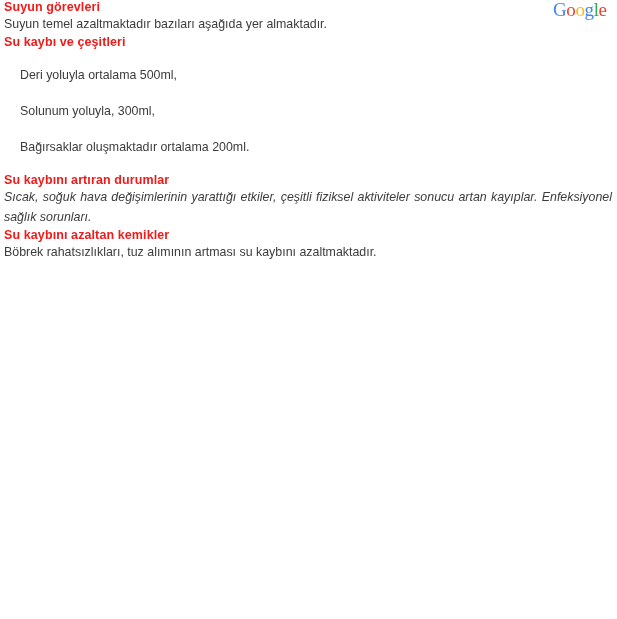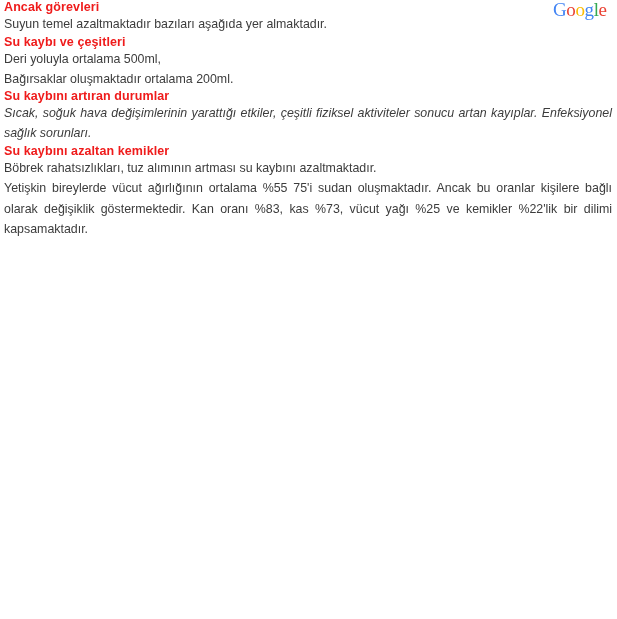--- a/index.html
+++ b/index.html
@@ -40,21 +40,21 @@
     line-height: 20.5px;
     color: #3c3c3c;
     margin: 0;
     padding: 0;
     text-align: justify;
   }
   p.list-line {
     font-size: 12.4px;
     line-height: 20px;
     color: #3c3c3c;
-    margin: 0;
+    margin: 16px;
     padding: 0;
     text-align: left;
   }
   
   .blk-h1 { margin-top: 7px; }
   .blk-intro { margin-top: 28px; }
   .blk-main { margin-top: 24px; }
   .blk-h2 { margin-top: 31px; }
   .blk-li1 { margin-top: 27px; }
   .blk-li  { margin-top: 25px; }
@@ -95,37 +95,37 @@
 <body>
 
 <div class="page">
   <div class="content clearfix">
 
     <div class="logo-spacer"></div>
     <div class="google-logo">
       <span class="g-blue">G</span><span class="g-red">o</span><span class="g-yellow">o</span><span class="g-blue">g</span><span class="g-green">l</span><span class="g-red">e</span>
     </div>
 
-    <h2 class="section-heading blk-h1">Ancak görevleri</h2>
+    <h2 class="section-heading blk-h1">Suyun görevleri</h2>
 
     <p class="body-text blk-intro">Suyun temel azaltmaktadır bazıları aşağıda yer almaktadır.</p>
 
 
     <h2 class="section-heading blk-h2">Su kaybı ve çeşitleri</h2>
 
     <p class="list-line blk-li1">Deri yoluyla ortalama 500ml,</p>
 
+    <p class="list-line blk-li">Solunum yoluyla, 300ml,</p>
 
 
     <p class="list-line blk-li">Bağırsaklar oluşmaktadır ortalama 200ml.</p>
 
     <h2 class="section-heading blk-h3">Su kaybını artıran durumlar</h2>
 
     <p class="body-text blk-p3">Sıcak, soğuk hava değişimlerinin yarattığı etkiler, çeşitli fiziksel aktiviteler sonucu artan kayıplar. Enfeksiyonel sağlık sorunları.</p>
 
     <h2 class="section-heading blk-h4">Su kaybını azaltan kemikler</h2>
 
     <p class="body-text blk-p4">Böbrek rahatsızlıkları, tuz alımının artması su kaybını azaltmaktadır.</p>
 
-    <p class="body-text blk-p5">Yetişkin bireylerde vücut ağırlığının ortalama %55 75'i sudan oluşmaktadır. Ancak bu oranlar kişilere bağlı olarak değişiklik göstermektedir. Kan oranı %83, kas %73, vücut yağı %25 ve kemikler %22'lik bir dilimi kapsamaktadır.</p>
 
   </div>
 </div>
 
 </body></html>

